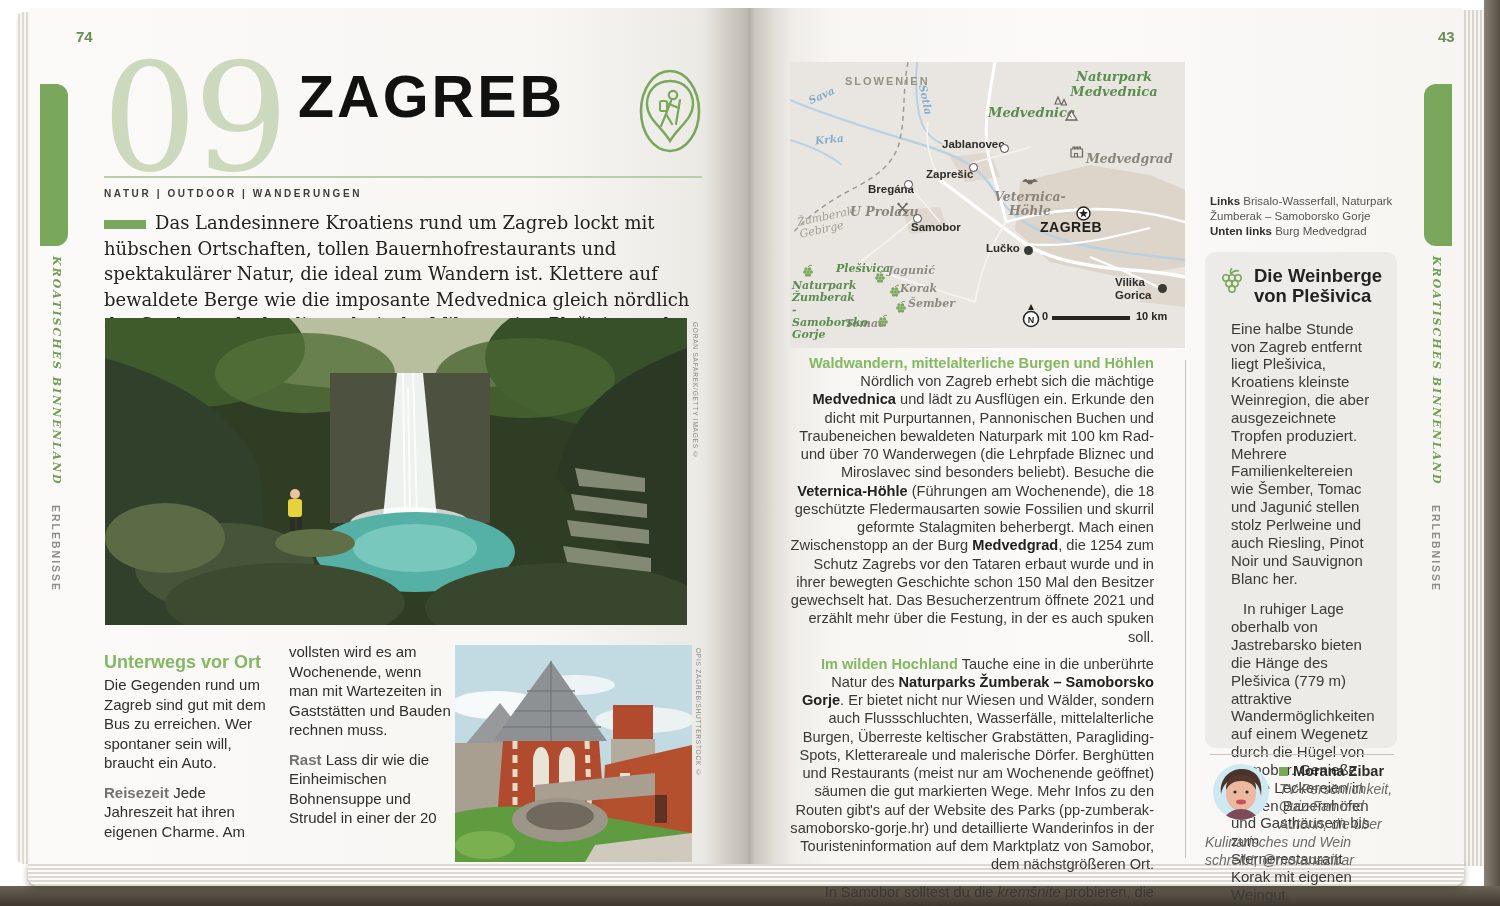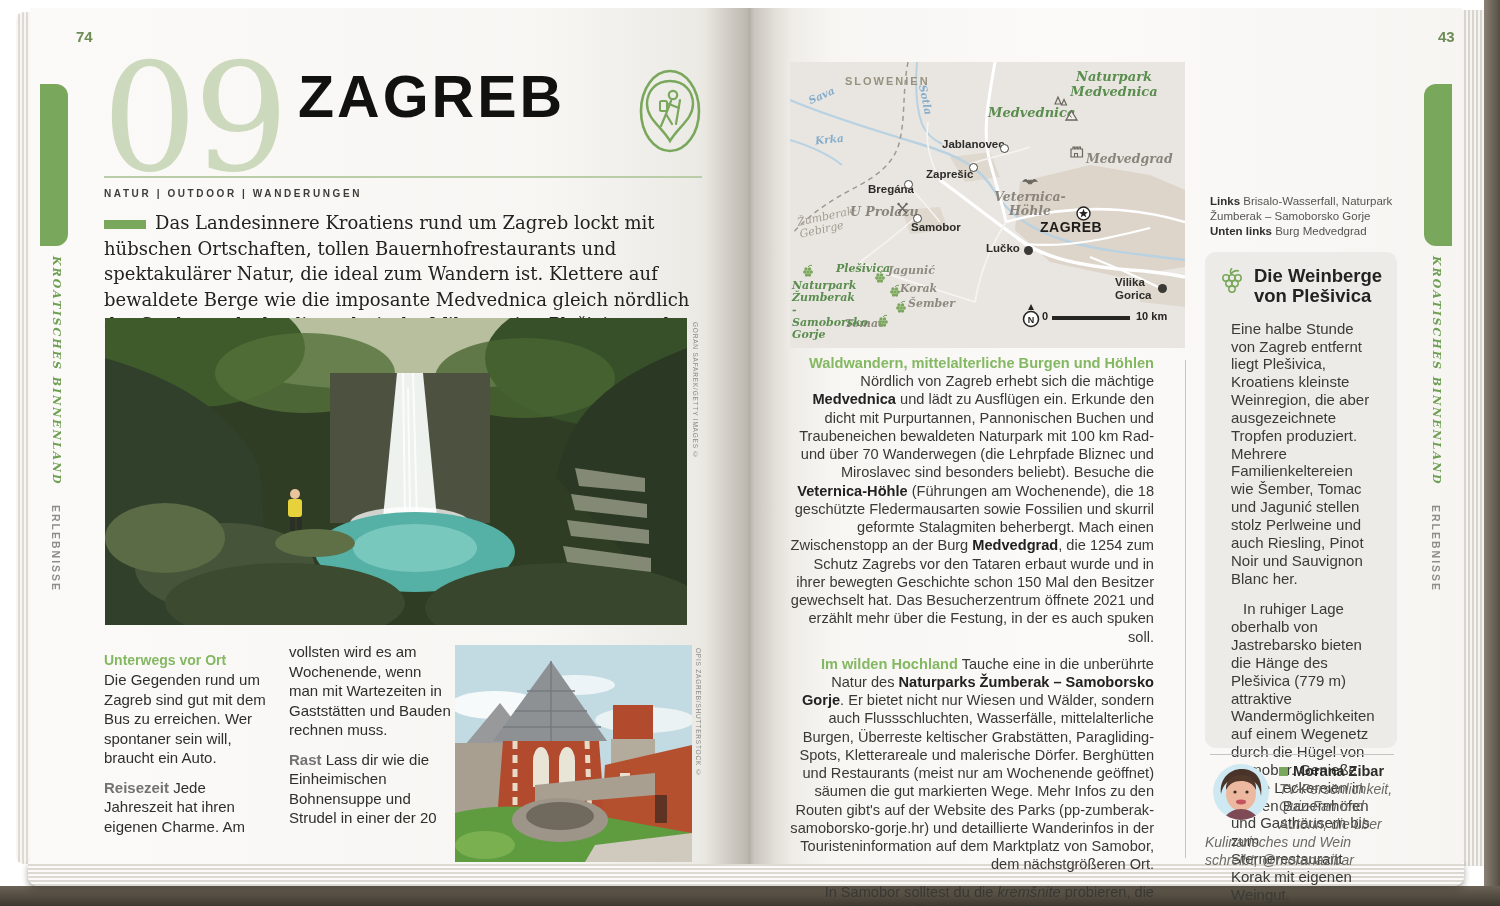--- a/index.html
+++ b/index.html
@@ -44,21 +44,21 @@
   .intro-bar{display:inline-block;width:42px;height:9px;background:#79a75b;margin-right:9px;}
 
   
   .photo{display:block;}
   .credit{writing-mode:vertical-rl;font-size:6.5px;letter-spacing:.8px;color:#8d8c87;}
 
   
   .wie-head{display:flex;align-items:center;gap:8px;}
   .wie-title{font-family:"DejaVu Serif",serif;font-weight:bold;font-size:21px;color:#1e1e1b;}
   .wie-cols{column-count:2;column-gap:22px;width:348px;height:204px;margin-top:8px;overflow:hidden;}
-  .wie-cols h4{margin:10px 0 2px;font-size:14px;color:#84b862;}
+  .wie-cols h4{margin:10px 0 2px;font-size:18px;color:#84b862;}
   .wie-cols p{margin:0 0 10px;font-size:15px;line-height:1.3;color:#2e2e2a;}
   .lead{color:#737373;font-weight:bold;}
 
   
   .map-box{left:790px;top:62px;width:395px;height:286px;background:#e9e6e2;overflow:hidden;}
   .mlabel{position:absolute;white-space:normal;line-height:1.12;}
   .country{font-size:11px;font-weight:600;letter-spacing:2px;color:#97927f;}
   .river{font-family:"DejaVu Serif",serif;font-style:italic;font-weight:bold;font-size:10.5px;color:#86aecb;}
   .park{font-family:"DejaVu Serif",serif;font-style:italic;font-weight:bold;font-size:13px;color:#5a8d4e;text-align:center;}
   .park-sm{font-family:"DejaVu Serif",serif;font-style:italic;font-weight:bold;font-size:11px;color:#5a8d4e;}

